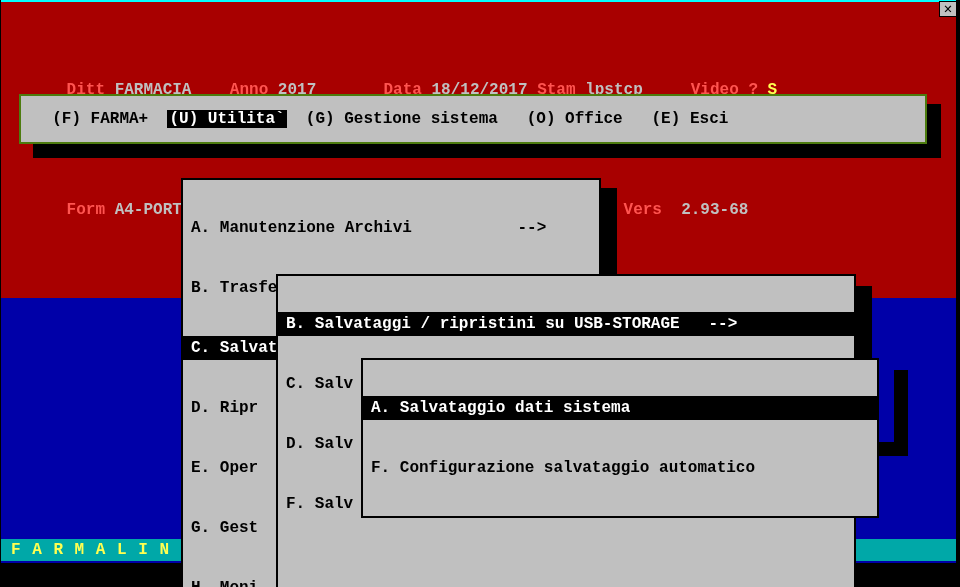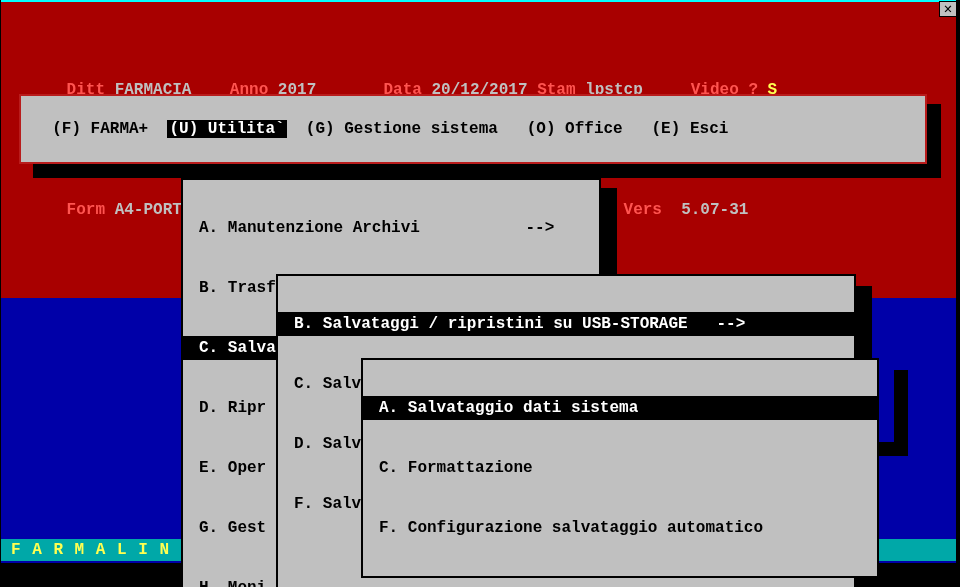--- a/index.html
+++ b/index.html
@@ -44,40 +44,40 @@
   .header .valy { color: #FFFF50; }
 
   .menubar-wrap {
     position: absolute;
     top: 92px; left: 18px;
     width: 908px;
   }
   .menubar {
     background: #C0C0C0;
     color: #000;
-    border: 2px solid #b91c1c;
-    padding: 24px 12px;
+    border: 2px solid #4d7c0f;
+    padding: 14px 12px;
     white-space: pre;
     position: relative;
     z-index: 2;
   }
   .menubar .item { color: #000; }
   .menubar .item.sel { background: #000; color: #fff; padding: 0 2px; }
   .shadow-r { position: absolute; top: 10px; right: -14px; width: 14px; height: 100%; background: #000; z-index: 1; }
   .shadow-b { position: absolute; bottom: -14px; left: 14px; width: 100%; height: 14px; background: #000; z-index: 1; }
 
   .dropdown {
     position: absolute;
     background: #C0C0C0;
     color: #000;
     border: 2px solid #000;
     z-index: 5;
     white-space: pre;
   }
-  .dropdown .row { padding: 0 16px; line-height: 24px; }
+  .dropdown .row { padding: 0 8px; line-height: 24px; }
   .dropdown .row.sel { background: #000; color: #fff; }
   .dd1 { top: 176px; left: 180px; width: 420px; }
   .dd1-shadow-r { position: absolute; top: 186px; left: 600px; width: 16px; height: 252px; background:#000; z-index:4; }
   .dd1-shadow-b { position: absolute; top: 428px; left: 196px; width: 420px; height: 16px; background:#000; z-index:4; }
 
   .dd2 { top: 272px; left: 275px; width: 580px; z-index:7; }
   .dd2-shadow-r { position: absolute; top: 284px; left: 855px; width: 16px; height: 192px; background:#000; z-index:6;}
   .dd2-shadow-b { position: absolute; top: 464px; left: 291px; width: 580px; height: 16px; background:#000; z-index:6;}
 
   .dd3 { top: 356px; left: 360px; width: 518px; z-index:9; }
@@ -107,24 +107,24 @@
   .helpbar span { background: #C0C0C0; color: #000; padding: 0 4px; }
 </style>
 </head>
 <body>
 
 <div class="screen">
   <div class="close-x">✕</div>
 
   <div class="header">
     <div>
-      <span class="lbl">Ditt</span> <span class="val">FARMACIA</span>    <span class="lbl">Anno</span> <span class="val">2017</span>       <span class="lbl">Data</span> <span class="val">20/12/2017</span> <span class="lbl">Stam</span> <span class="val">lpstcp</span>     <span class="lbl">Video ?</span> <span class="valy">S</span>
+      <span class="lbl">Ditt</span> <span class="val">FARMACIA</span>    <span class="lbl">Anno</span> <span class="val">2017</span>       <span class="lbl">Data</span> <span class="val">18/12/2017</span> <span class="lbl">Stam</span> <span class="val">lpstcp</span>     <span class="lbl">Video ?</span> <span class="valy">S</span>
     </div>
     <div>
-      <span class="lbl">Form</span> <span class="val">A4-PORTR</span>   <span class="lbl">Term</span> <span class="val">pts1</span>       <span class="lbl">Oper</span> <span class="val">farma_std</span>  <span class="lbl">TrID</span>      <span class="lbl">Vers</span>  <span class="val">5.07-31</span>
+      <span class="lbl">Form</span> <span class="val">A4-PORTR</span>   <span class="lbl">Term</span> <span class="val">pts1</span>       <span class="lbl">Oper</span> <span class="val">farma_std</span>  <span class="lbl">TrID</span>      <span class="lbl">Vers</span>  <span class="val">2.93-68</span>
     </div>
   </div>
 
   <div class="menubar-wrap">
     <div class="menubar">  <span class="item">(F) FARMA+</span>  <span class="item sel">(U) Utilita`</span>  <span class="item">(G) Gestione sistema</span>   <span class="item">(O) Office</span>   <span class="item">(E) Esci</span></div>
     <div class="shadow-r"></div>
     <div class="shadow-b"></div>
   </div>
 
   <div class="dropdown dd1">
@@ -147,21 +147,20 @@
     <div class="row"><span>D.</span> <span>Salv</span></div>
     <div class="row"><span>F.</span> <span>Salv</span></div>
     
     
   </div>
   <div class="dd2-shadow-r"></div>
   <div class="dd2-shadow-b"></div>
 
   <div class="dropdown dd3">
     <div class="row sel"><span>A.</span> <span>Salvataggio dati sistema</span>                 </div>
-    <div class="row"><span>C.</span> <span>Formattazione</span></div>
     <div class="row"><span>F.</span> <span>Configurazione salvataggio automatico</span></div>
   </div>
   <div class="dd3-shadow-r"></div>
   <div class="dd3-shadow-b"></div>
 
   <div class="footer">F A R M A L I N E  S.r.l.   -  FOSSANO  (CN) -   Servizio Clienti 0172656333</div>
   <div class="helpbar"><span>SH+F7.Help-Ctrl+A.Inf</span></div>
 </div>
 
 </body></html>

